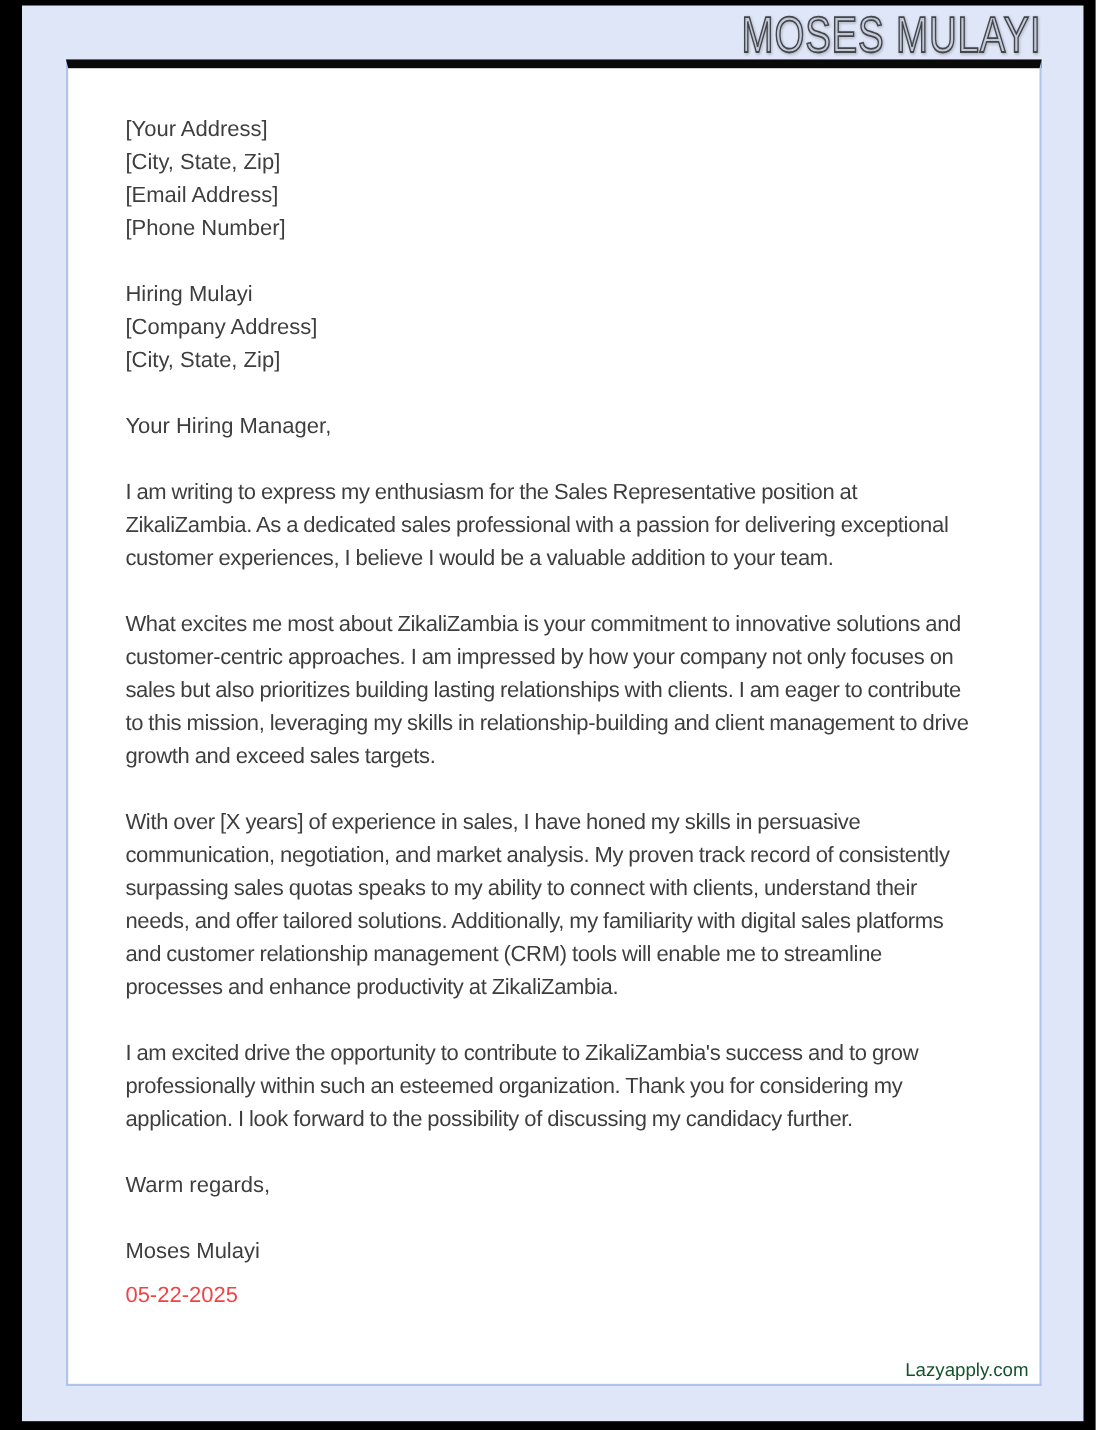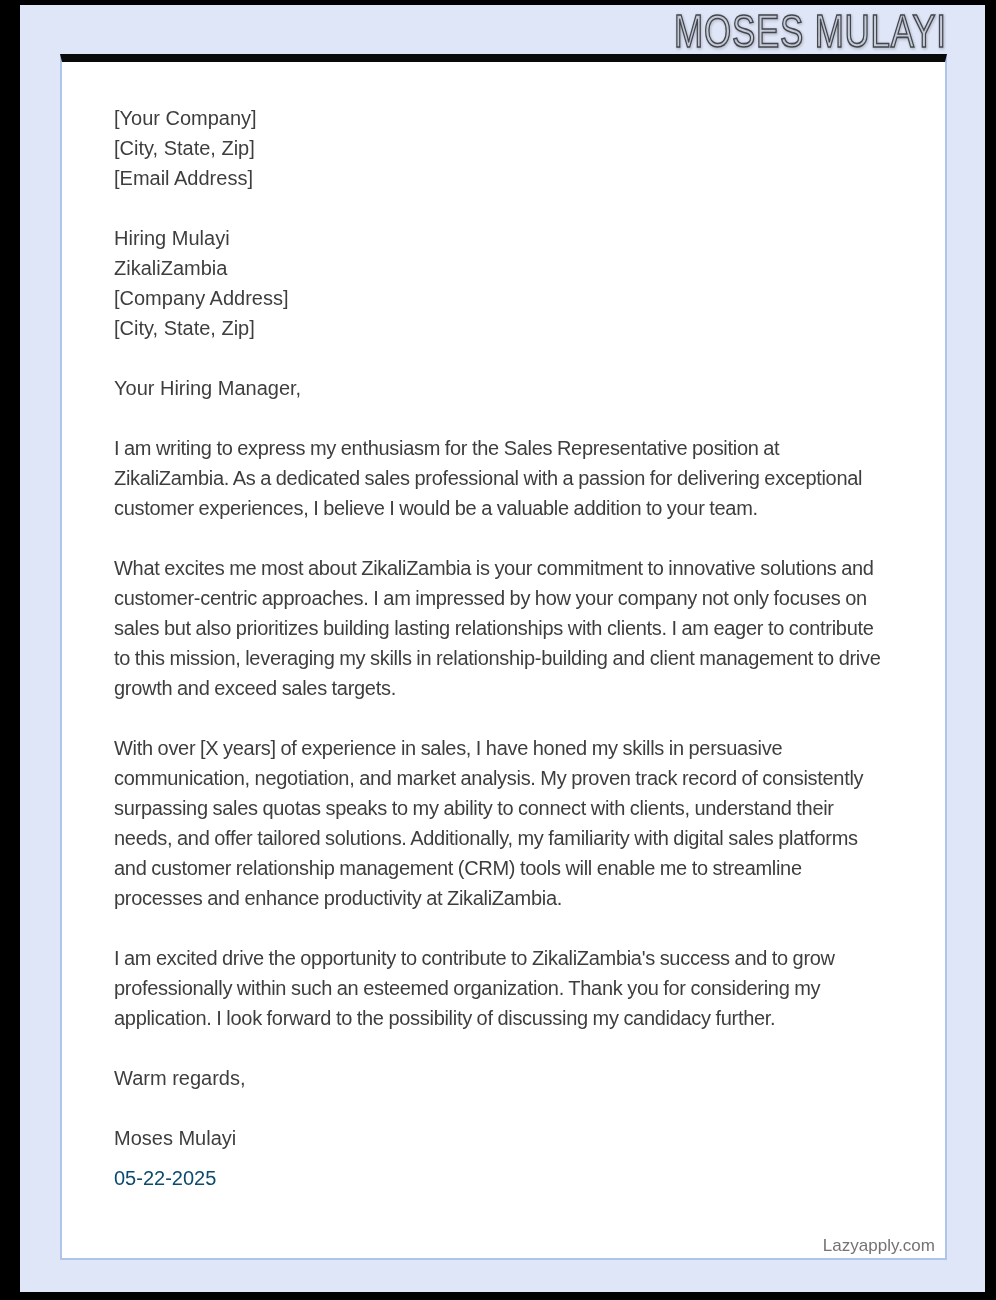--- a/index.html
+++ b/index.html
@@ -66,51 +66,51 @@
   .block { margin-bottom: 30px; }
 
   .para {
     letter-spacing: -0.3px;
     word-spacing: -0.5px;
   }
 
   .signature-block { margin-bottom: 10px; }
 
   .date-line {
-    color: #0c4a6e;
+    color: #ef4444;
     cursor: pointer;
   }
 
   .watermark {
     position: absolute;
     right: 10px;
     bottom: 1px;
     font-size: 17px;
     line-height: 22px;
-    color: #737373;
+    color: #14532d;
   }
 </style>
 </head>
 <body>
 
 <div class="canvas">
 
   <div class="page-title">MOSES MULAYI</div>
 
   <div class="document">
 
     <div class="block">
-      <div class="line">[Your Company]</div>
+      <div class="line">[Your Address]</div>
       <div class="line">[City, State, Zip]</div>
       <div class="line">[Email Address]</div>
+      <div class="line">[Phone Number]</div>
     </div>
 
     <div class="block">
       <div class="line">Hiring Mulayi</div>
-      <div class="line">ZikaliZambia</div>
       <div class="line">[Company Address]</div>
       <div class="line">[City, State, Zip]</div>
     </div>
 
     <div class="block salutation">Your Hiring Manager,</div>
 
     <div class="block para">I am writing to express my enthusiasm for the Sales Representative position at ZikaliZambia. As a dedicated sales professional with a passion for delivering exceptional customer experiences, I believe I would be a valuable addition to your team.</div>
 
     <div class="block para">What excites me most about ZikaliZambia is your commitment to innovative solutions and customer-centric approaches. I am impressed by how your company not only focuses on sales but also prioritizes building lasting relationships with clients. I am eager to contribute to this mission, leveraging my skills in relationship-building and client management to drive growth and exceed sales targets.</div>
 

